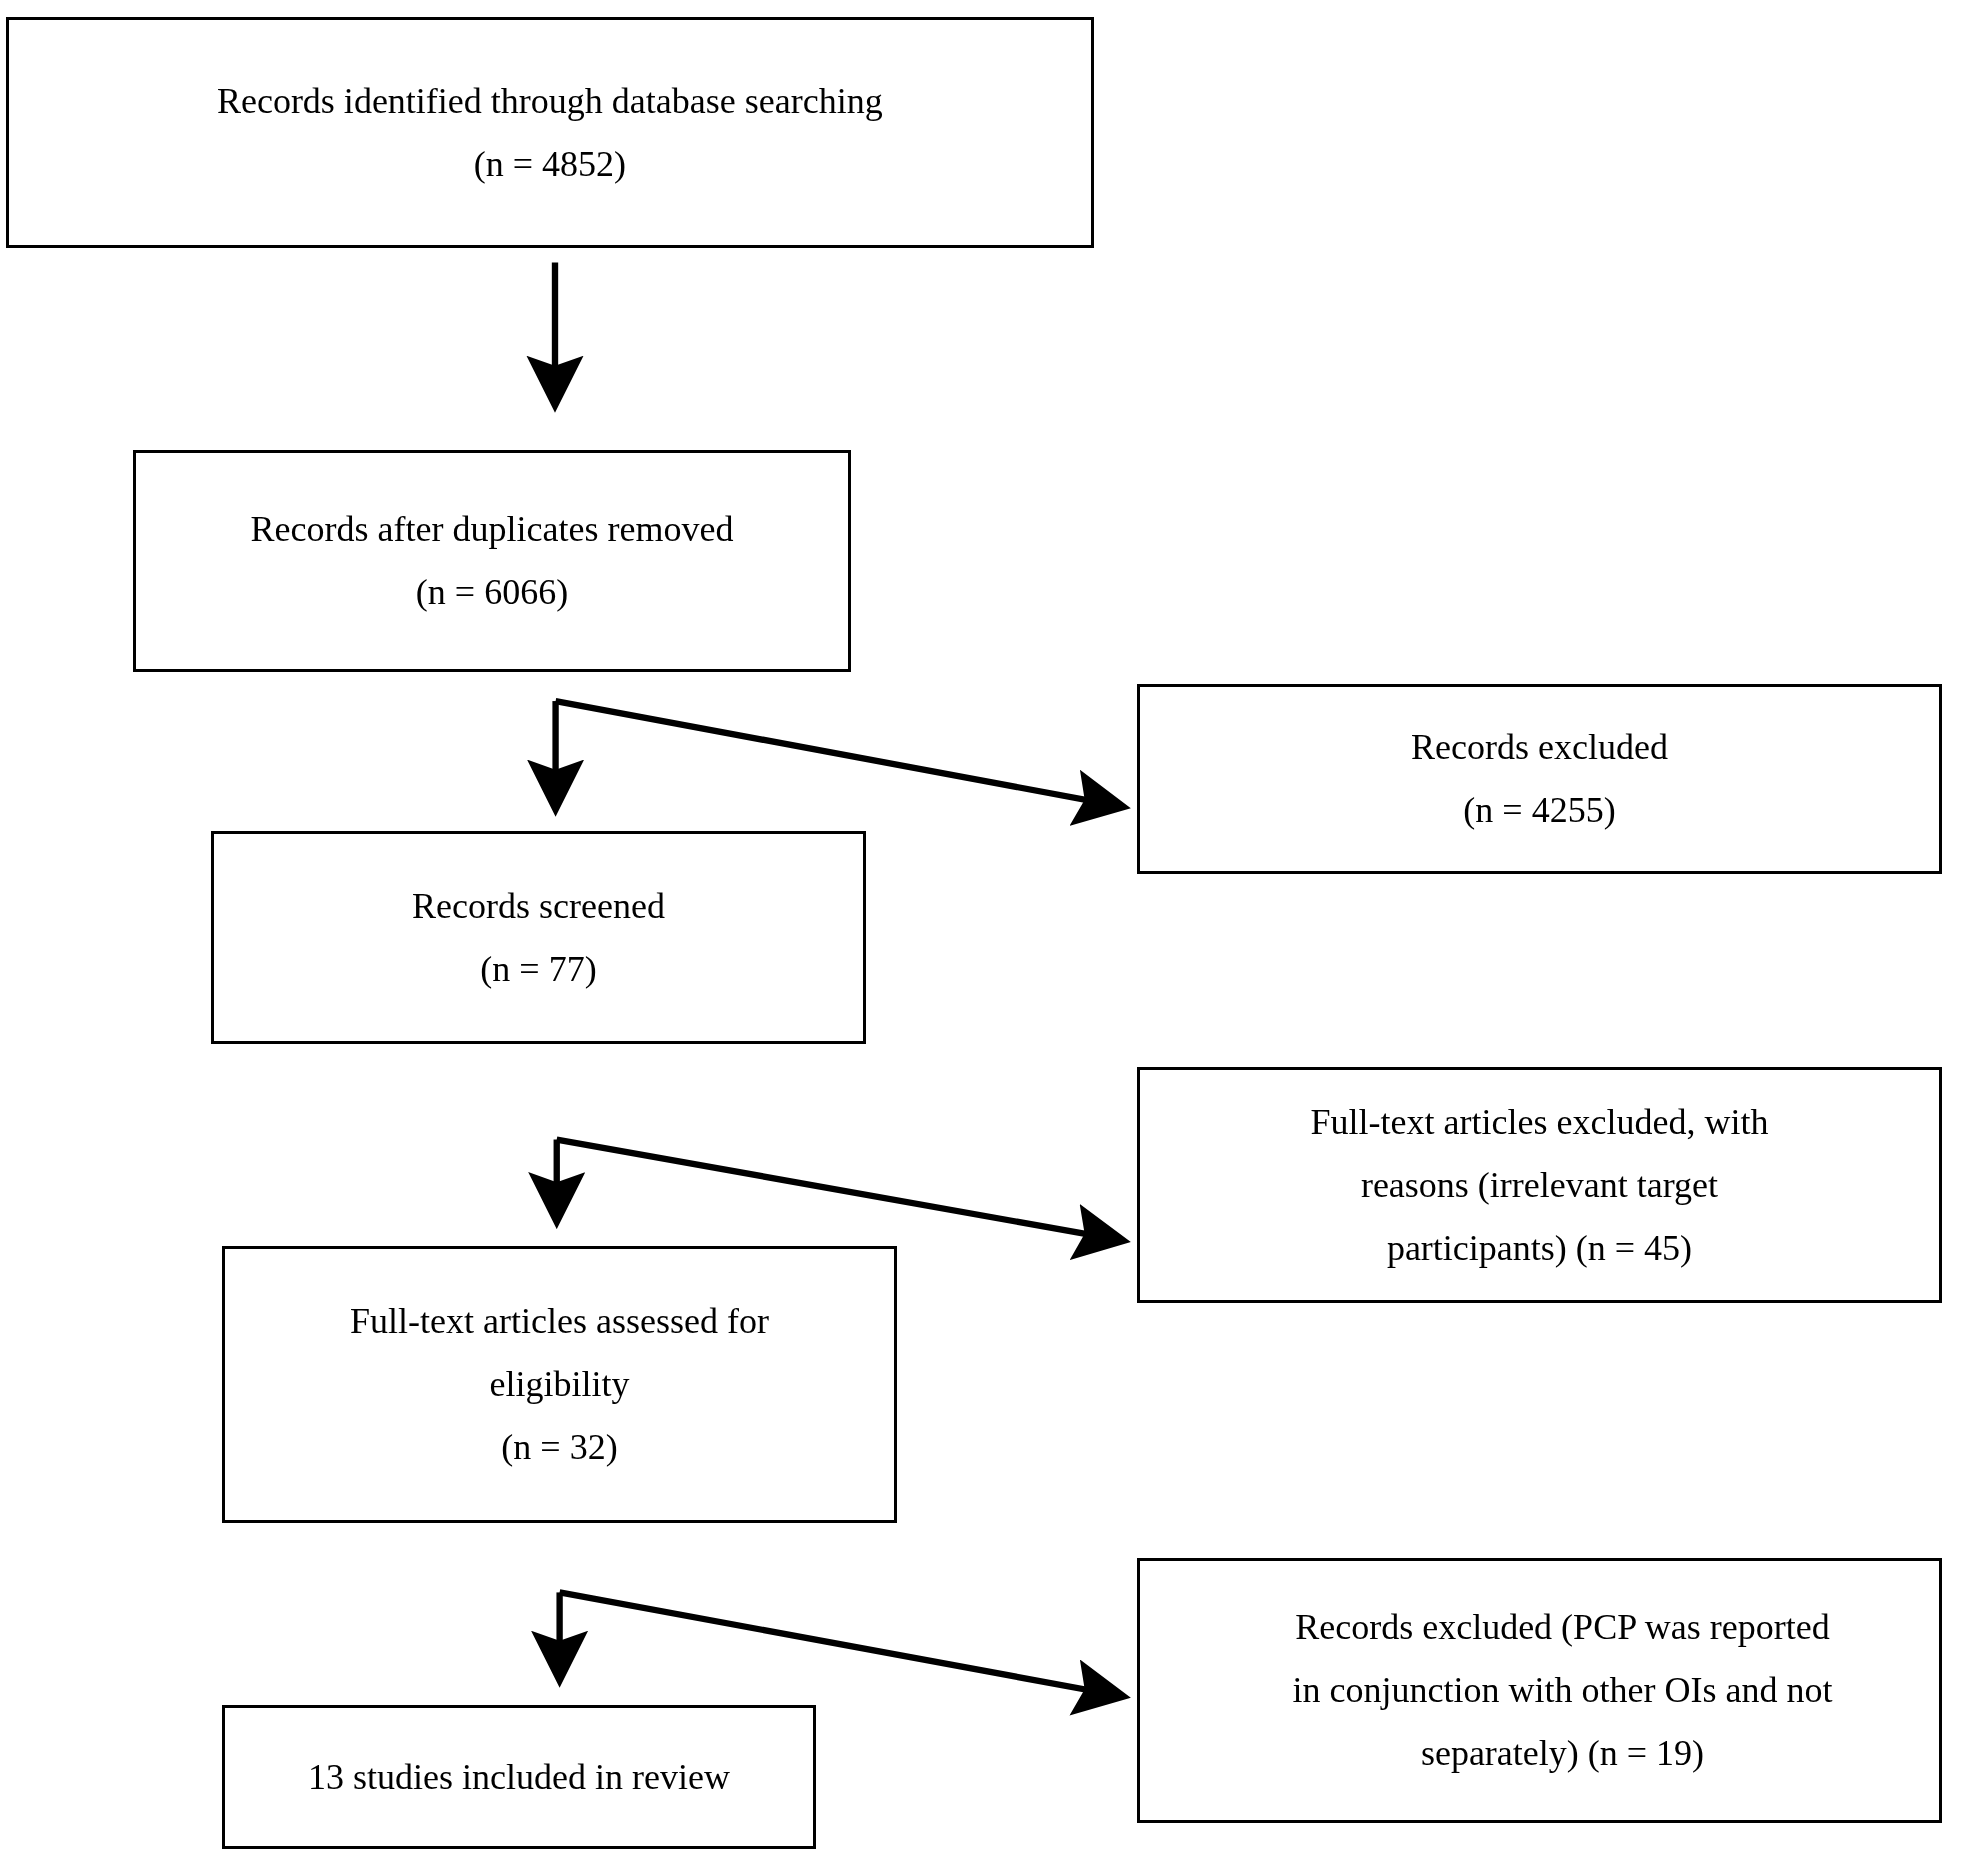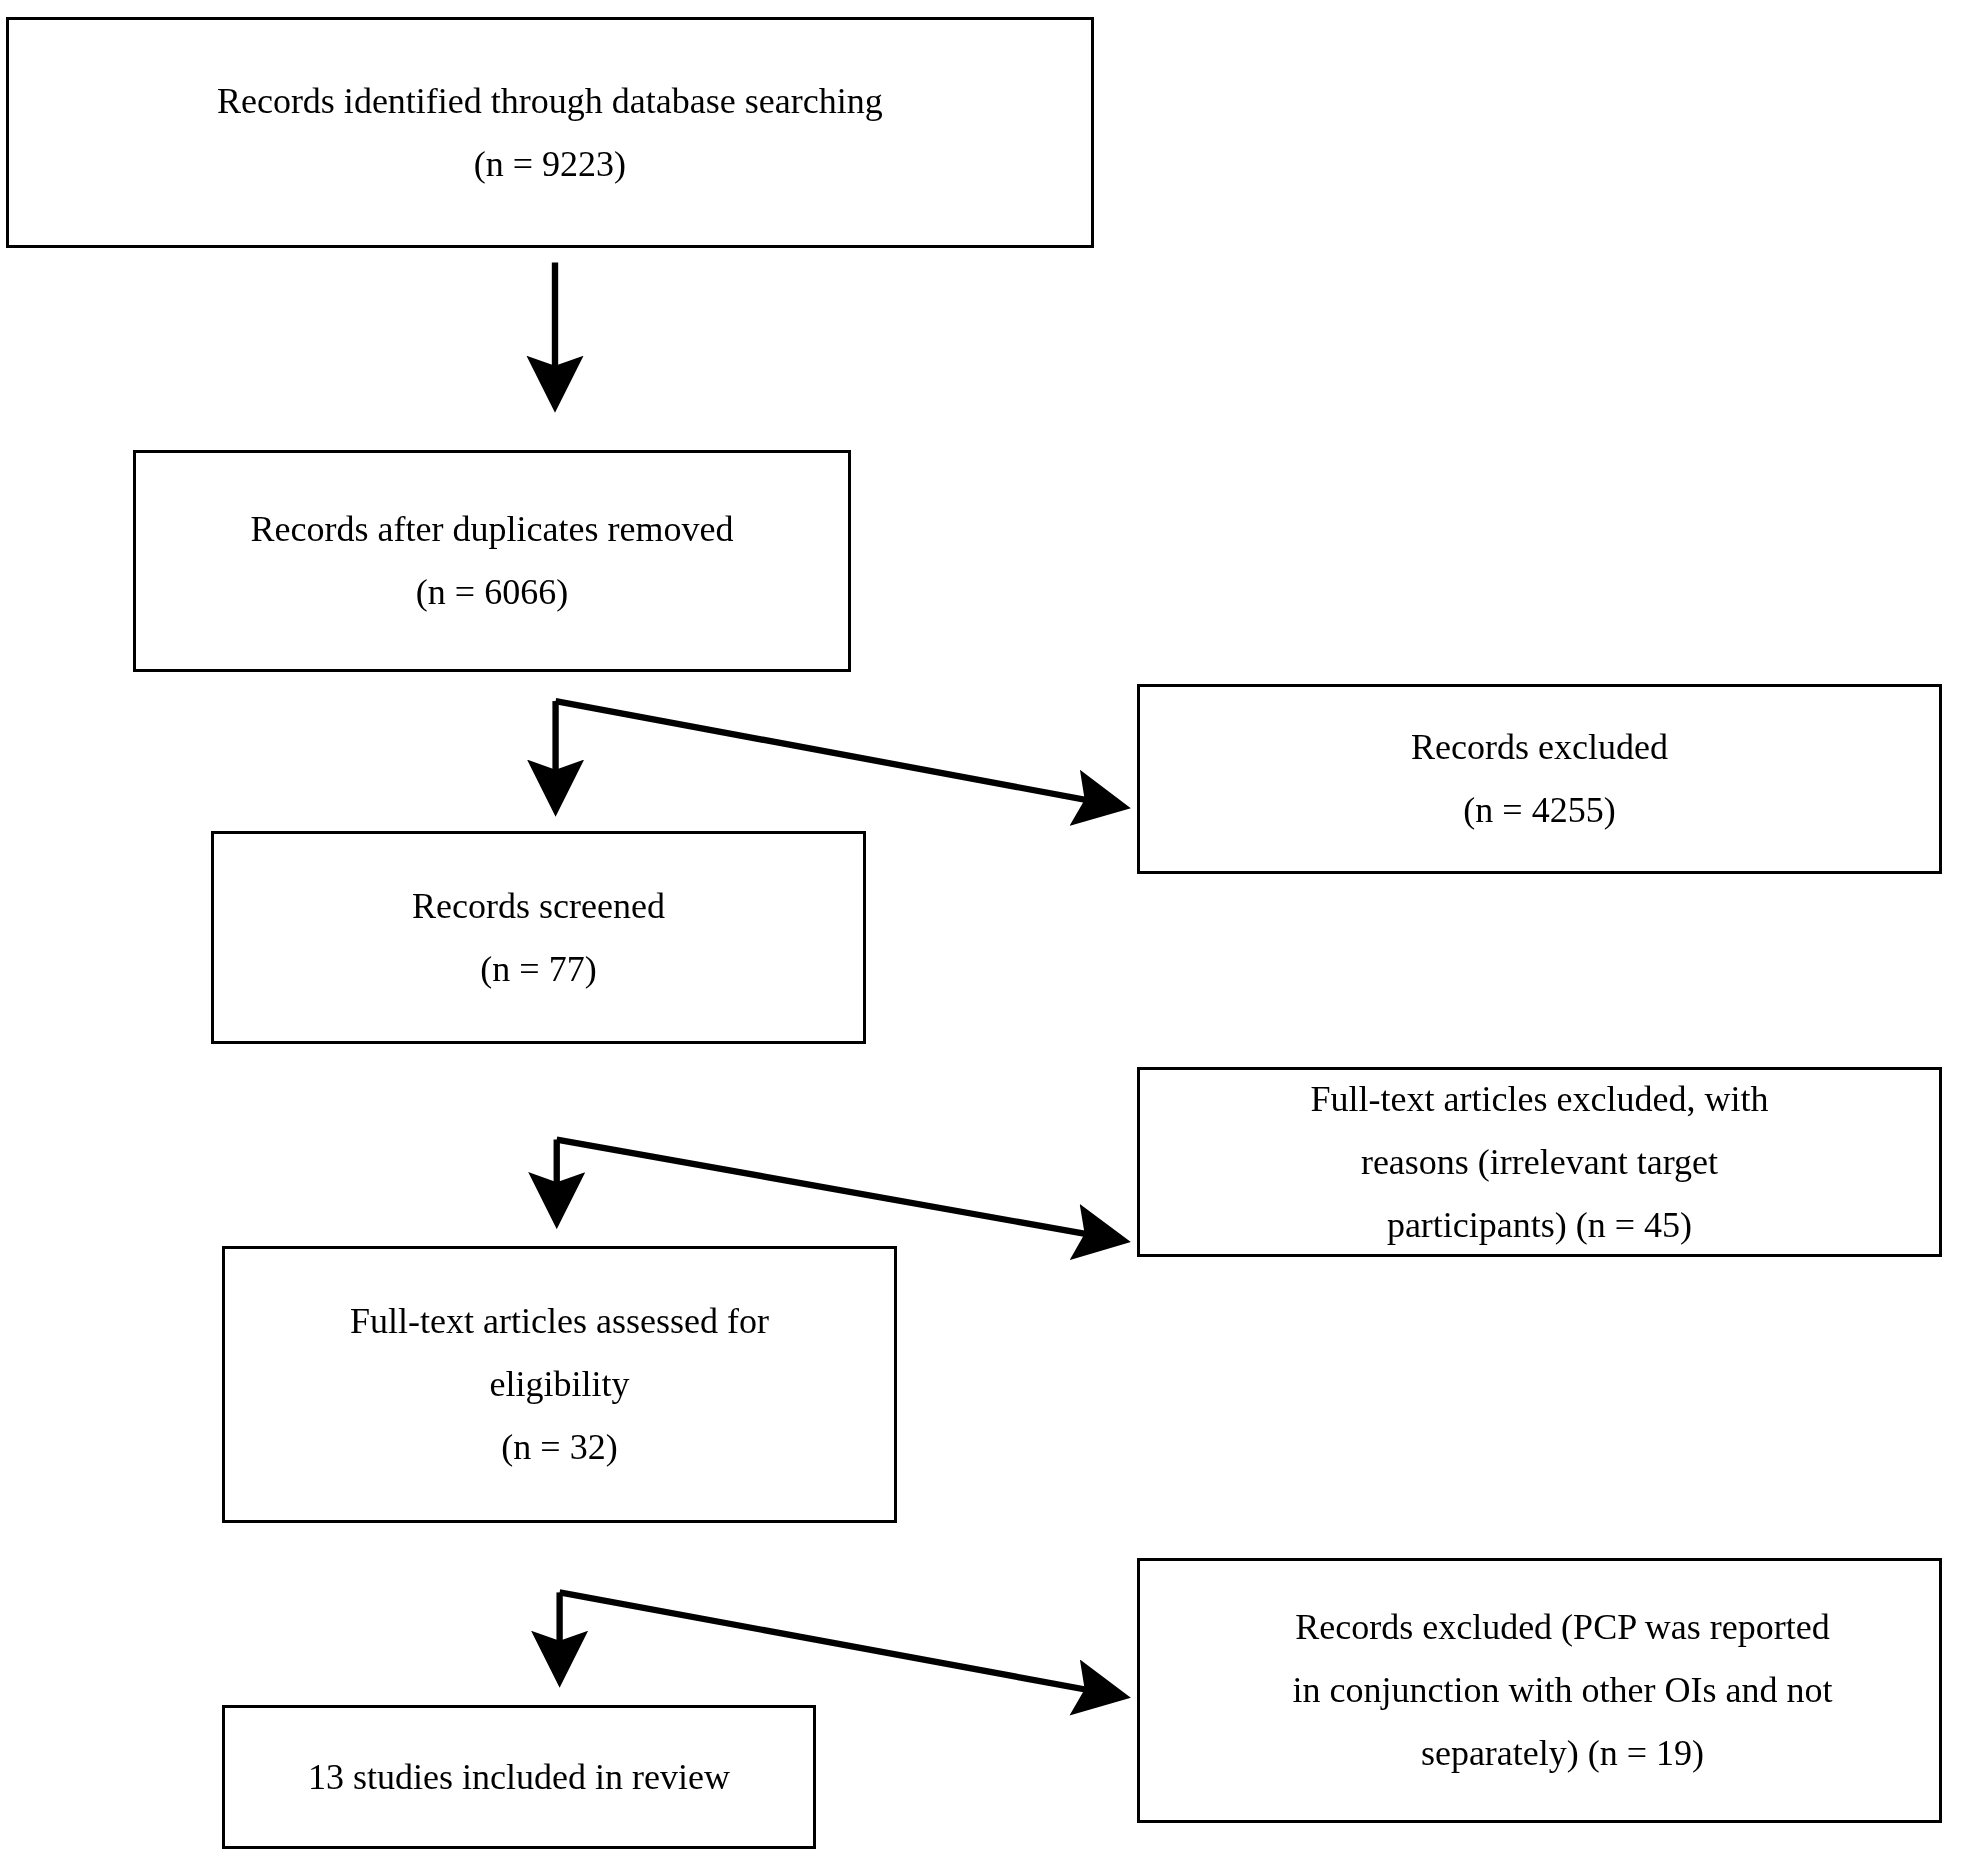--- a/index.html
+++ b/index.html
@@ -19,21 +19,21 @@
   }
   .node .line{display:block;white-space:nowrap;}
   .fs{font-size:36px;}
   
   #n-identified{left:5.8px;  top:17.3px;   width:1088px; height:231px;}
   #n-dedup{     left:133px; top:450px;  width:718px; height:222px;}
   #n-screened{  left:211px; top:831px; width:655px; height:213px;}
   #n-fulltext{  left:222px; top:1246px; width:675px; height:277px;}
   #n-included{  left:222px; top:1705px; width:594px; height:144px;}
   #n-exc1{      left:1137px;top:672px; width:805px; height:190px;margin-top:12px;}
-  #n-exc2{      left:1137px;top:1067px; width:805px; height:190px;}
+  #n-exc2{      left:1137px;top:1067px; width:805px; height:236px;}
   #n-exc3{      left:1137px;top:1558px; width:805px; height:265px;padding-left:46px;}
   #n-exc2 .inner,#n-exc3 .inner{max-width:669px;}
   #arrows{position:absolute;left:0;top:0;width:1965px;height:1870px;pointer-events:none;}
 </style>
 </head>
 <body>
 
 <div id="canvas">
 
   <svg id="arrows" viewBox="0 0 3406 3241" width="1965" height="1870" xmlns="http://www.w3.org/2000/svg">
@@ -53,21 +53,21 @@
 
     <line x1="965" y1="1975" x2="1945" y2="2150" stroke="#000" stroke-width="11" marker-end="url(#ah)"></line>
 
     <line x1="970" y1="2760" x2="970" y2="2910" stroke="#000" stroke-width="11" marker-end="url(#ah)"></line>
 
     <line x1="970" y1="2760" x2="1945" y2="2940" stroke="#000" stroke-width="11" marker-end="url(#ah)"></line>
   </svg>
 
   <div class="node fs" id="n-identified">
     <span class="line">Records identified through database searching</span>
-    <span class="line">(n = 9223)</span>
+    <span class="line">(n = 4852)</span>
   </div>
 
   <div class="node fs" id="n-dedup">
     <span class="line">Records after duplicates removed</span>
     <span class="line">(n = 6066)</span>
   </div>
 
   <div class="node fs" id="n-screened">
     <span class="line">Records screened</span>
     <span class="line">(n = 77)</span>

